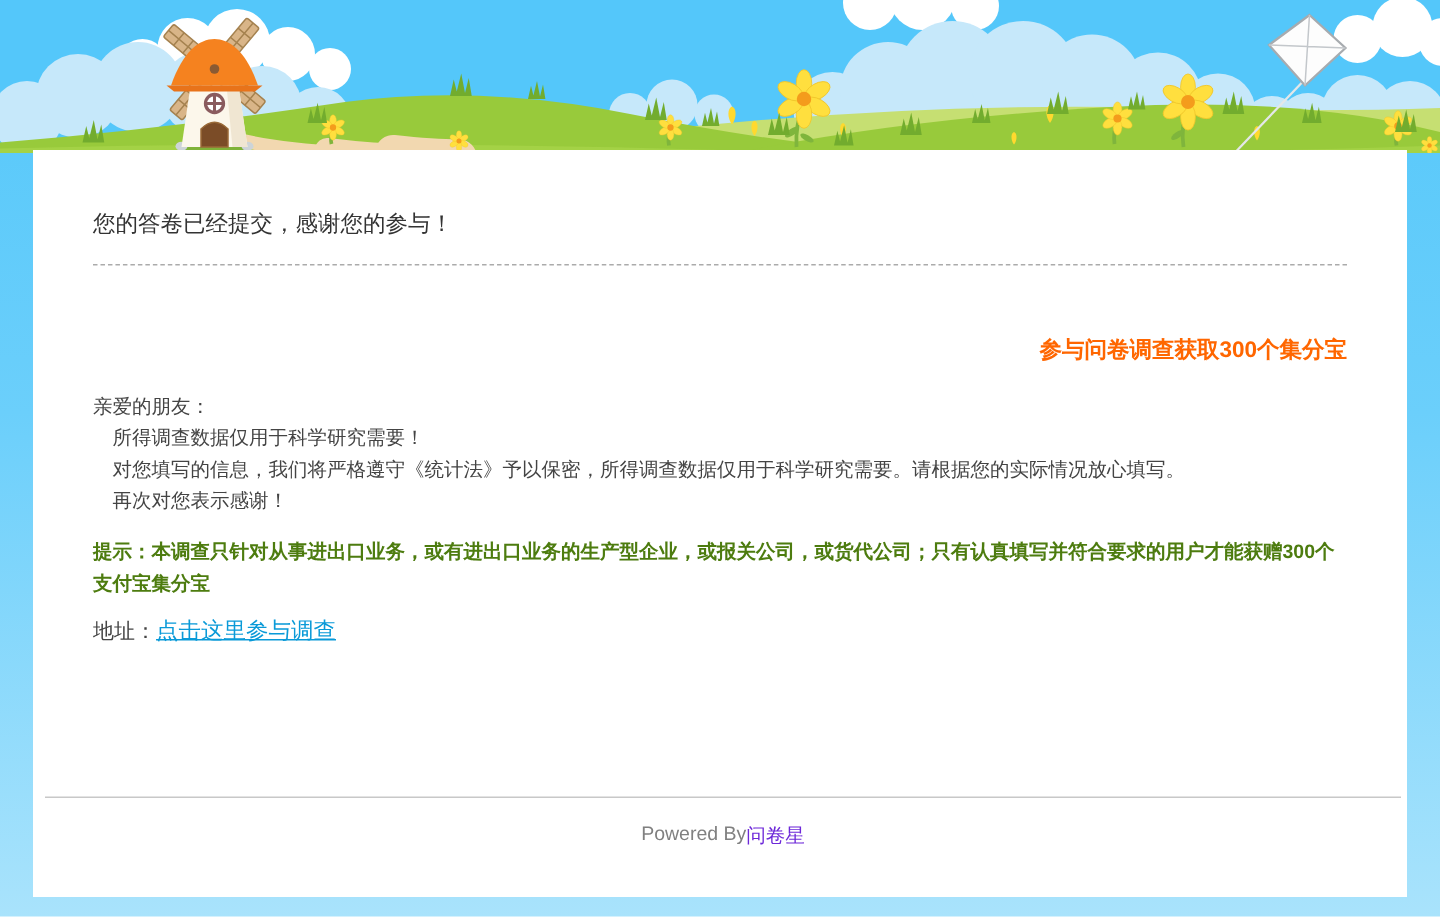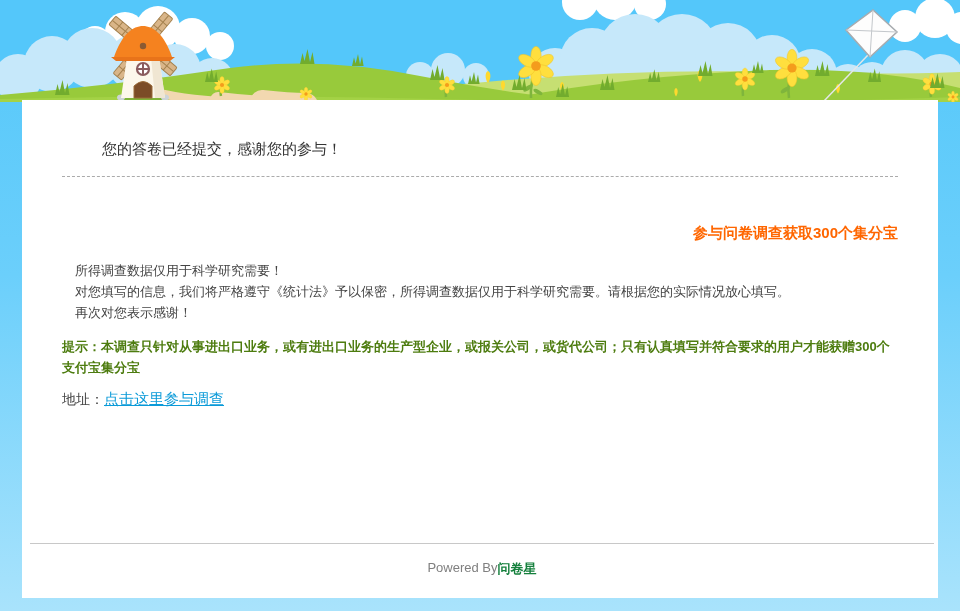--- a/index.html
+++ b/index.html
@@ -9,30 +9,30 @@
     overflow:hidden;
     font-family:"Liberation Sans","DejaVu Sans",sans-serif;
     background:linear-gradient(180deg,#54C7FA 0%,#6BCFFB 45%,#A9E3FC 100%);
   }
   .header-art { position:absolute; top:0; left:0; width:960px; height:102px; }
   .content-box {
     position:absolute; left:22px; top:100px; width:916px; height:498px;
     background:#ffffff;
   }
   .inner { padding:0 40px; }
-  .submitted-message { padding-top:40px; font-size:15px; color:#333333;margin-left:40px; }
+  .submitted-message { padding-top:40px; font-size:15px; color:#333333; }
   .dashed-divider { margin-top:17px; border:none; border-top:1px dashed #ABABAB; height:0; }
   .promo-title { margin-top:47px; text-align:right; font-size:15px; font-weight:bold; color:#FF6600; }
   .greeting { margin-top:17px; font-size:13px; color:#444444; line-height:21px; }
   .greeting .indent { text-indent:13px; }
   .tip { margin-top:13px; font-size:13px; line-height:21px; font-weight:bold; color:#FF0000; }
   .address { margin-top:12px; font-size:14px; color:#444444; }
   .address a { font-size:15px; font-weight:normal; color:#0A9AD8; text-decoration:underline; cursor:pointer; }
   .box-footer {
-    position:absolute; left:8px; right:4px; bottom:0; height:55px;
+    position:absolute; left:8px; right:4px; bottom:0; height:67px;
     border-top:1px solid #C8C8C8;
     display:flex; justify-content:center; align-items:flex-start;
     padding-top:16px; font-size:13px; color:#808080; gap:0;
   }
   .box-footer a { color:#44A3DC; text-decoration:none; cursor:pointer; }
 </style>
 </head>
 <body>
 
 <svg class="header-art" width="960" height="102" viewBox="0 0 960 102" xmlns="http://www.w3.org/2000/svg">
@@ -191,29 +191,30 @@
 
 <div class="content-box">
   <div class="inner">
     <p class="submitted-message">您的答卷已经提交，感谢您的参与！</p>
 
     <hr class="dashed-divider">
 
     <h2 class="promo-title" style="color: rgb(255, 102, 0);">参与问卷调查获取300个集分宝</h2>
 
     <div class="greeting">
+      <p>亲爱的朋友：</p>
       <p class="indent">所得调查数据仅用于科学研究需要！</p>
       <p class="indent">对您填写的信息，我们将严格遵守《统计法》予以保密，所得调查数据仅用于科学研究需要。请根据您的实际情况放心填写。</p>
       <p class="indent">再次对您表示感谢！</p>
     </div>
 
     <p class="tip" style="color: #4d7c0f;">提示：本调查只针对从事进出口业务，或有进出口业务的生产型企业，或报关公司，或货代公司；只有认真填写并符合要求的用户才能获赠300个支付宝集分宝</p>
 
     <p class="address">
       <span>地址：</span><a href="#" style="color: rgb(10, 154, 216);">点击这里参与调查</a>
     </p>
   </div>
 
   <div class="box-footer">
     <span>Powered By</span>
-    <a href="#" style="color: #15803d; font-weight: bold;">问卷星</a>
+    <a href="#" style="color: #6d28d9;">问卷星</a>
   </div>
 </div>
 
 </body></html>

